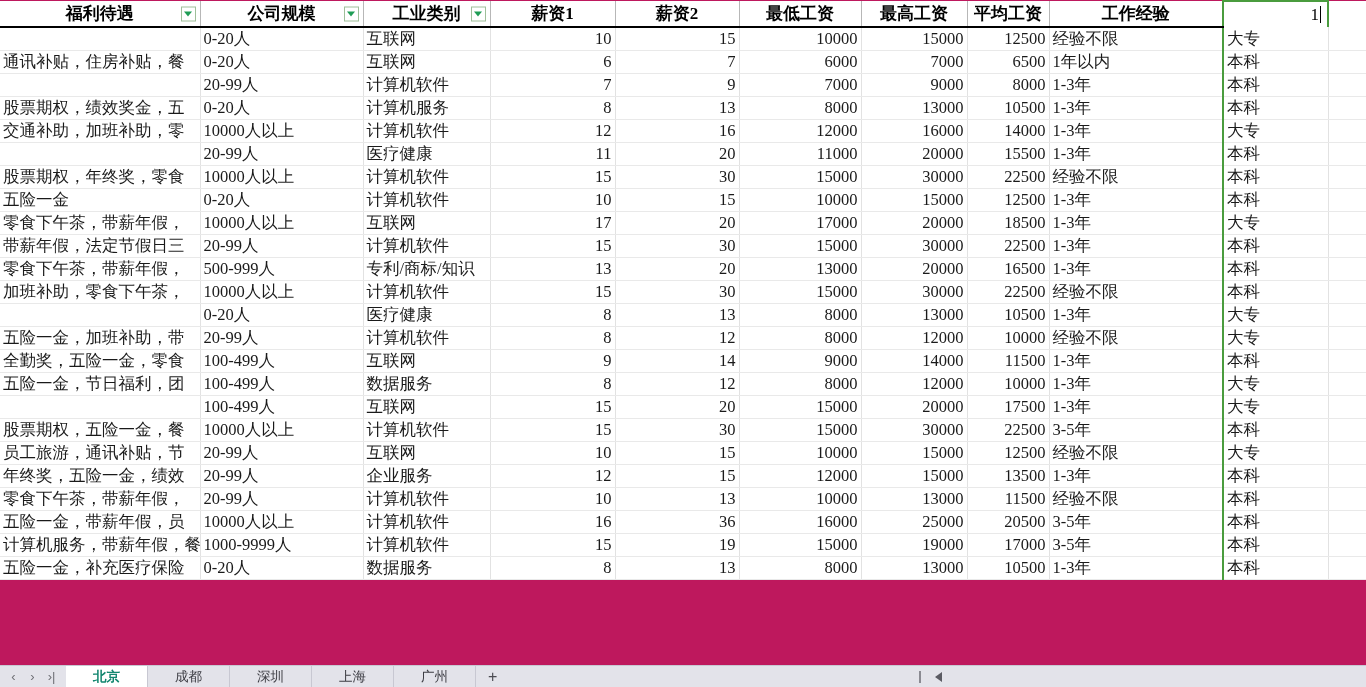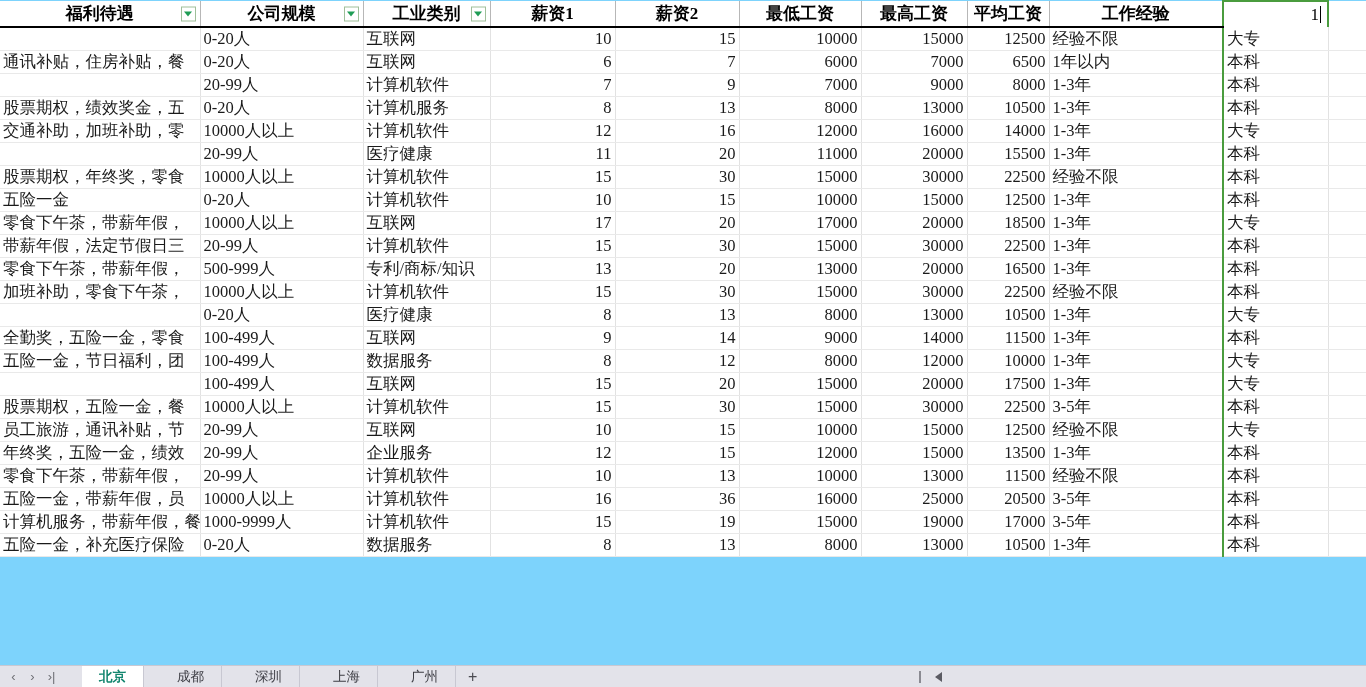--- a/index.html
+++ b/index.html
@@ -8,21 +8,21 @@
     height: 687px;
     overflow: hidden;
     background: #ffffff;
     font-family: "Liberation Serif", "DejaVu Serif", serif;
   }
 
   #app {
     position: relative;
     width: 1366px;
     height: 687px;
-    background: #7dd3fc;
+    background: #be185d;
   }
 
   
   .grid {
     position: absolute;
     top: 0; left: 0;
     width: 1366px;
     height: 665px;
     overflow: hidden;
   }
@@ -149,27 +149,26 @@
     font-size: 13px;
     color: #6f7076;
     width: 17px;
     text-align: center;
     cursor: pointer;
     line-height: 22px;
   }
   .tabs { display: flex; align-items: stretch; height: 22px; }
   .tab {
     font-size: 13.5px;
-    padding: 0 17px;
+    padding: 0 27px;
     line-height: 22px;
     color: #3c3c43;
     border-right: 1px solid #c8c8d2;
     cursor: pointer;
     white-space: nowrap;
-    margin-left: 16px;
   }
   .tab.active {
     background: #ffffff;
     color: #13866f;
     font-weight: bold;
     border-right: 1px solid #c8c8d2;
   }
   .addtab {
     font-size: 16px;
     color: #4b4b52;
@@ -400,20 +399,33 @@
             <td class="num">8</td>
             <td class="num">13</td>
             <td class="num">8000</td>
             <td class="num">13000</td>
             <td class="num">10500</td>
             <td class="txt">1-3年</td>
             <td class="edu">大专</td>
             <td class="blank-cell"></td>
           </tr>
           <tr class="row">
+            <td class="txt">五险一金，加班补助，带</td>
+            <td class="txt">20-99人</td>
+            <td class="txt">计算机软件</td>
+            <td class="num">8</td>
+            <td class="num">12</td>
+            <td class="num">8000</td>
+            <td class="num">12000</td>
+            <td class="num">10000</td>
+            <td class="txt">经验不限</td>
+            <td class="edu">大专</td>
+            <td class="blank-cell"></td>
+          </tr>
+          <tr class="row">
             <td class="txt">全勤奖，五险一金，零食</td>
             <td class="txt">100-499人</td>
             <td class="txt">互联网</td>
             <td class="num">9</td>
             <td class="num">14</td>
             <td class="num">9000</td>
             <td class="num">14000</td>
             <td class="num">11500</td>
             <td class="txt">1-3年</td>
             <td class="edu">本科</td>

